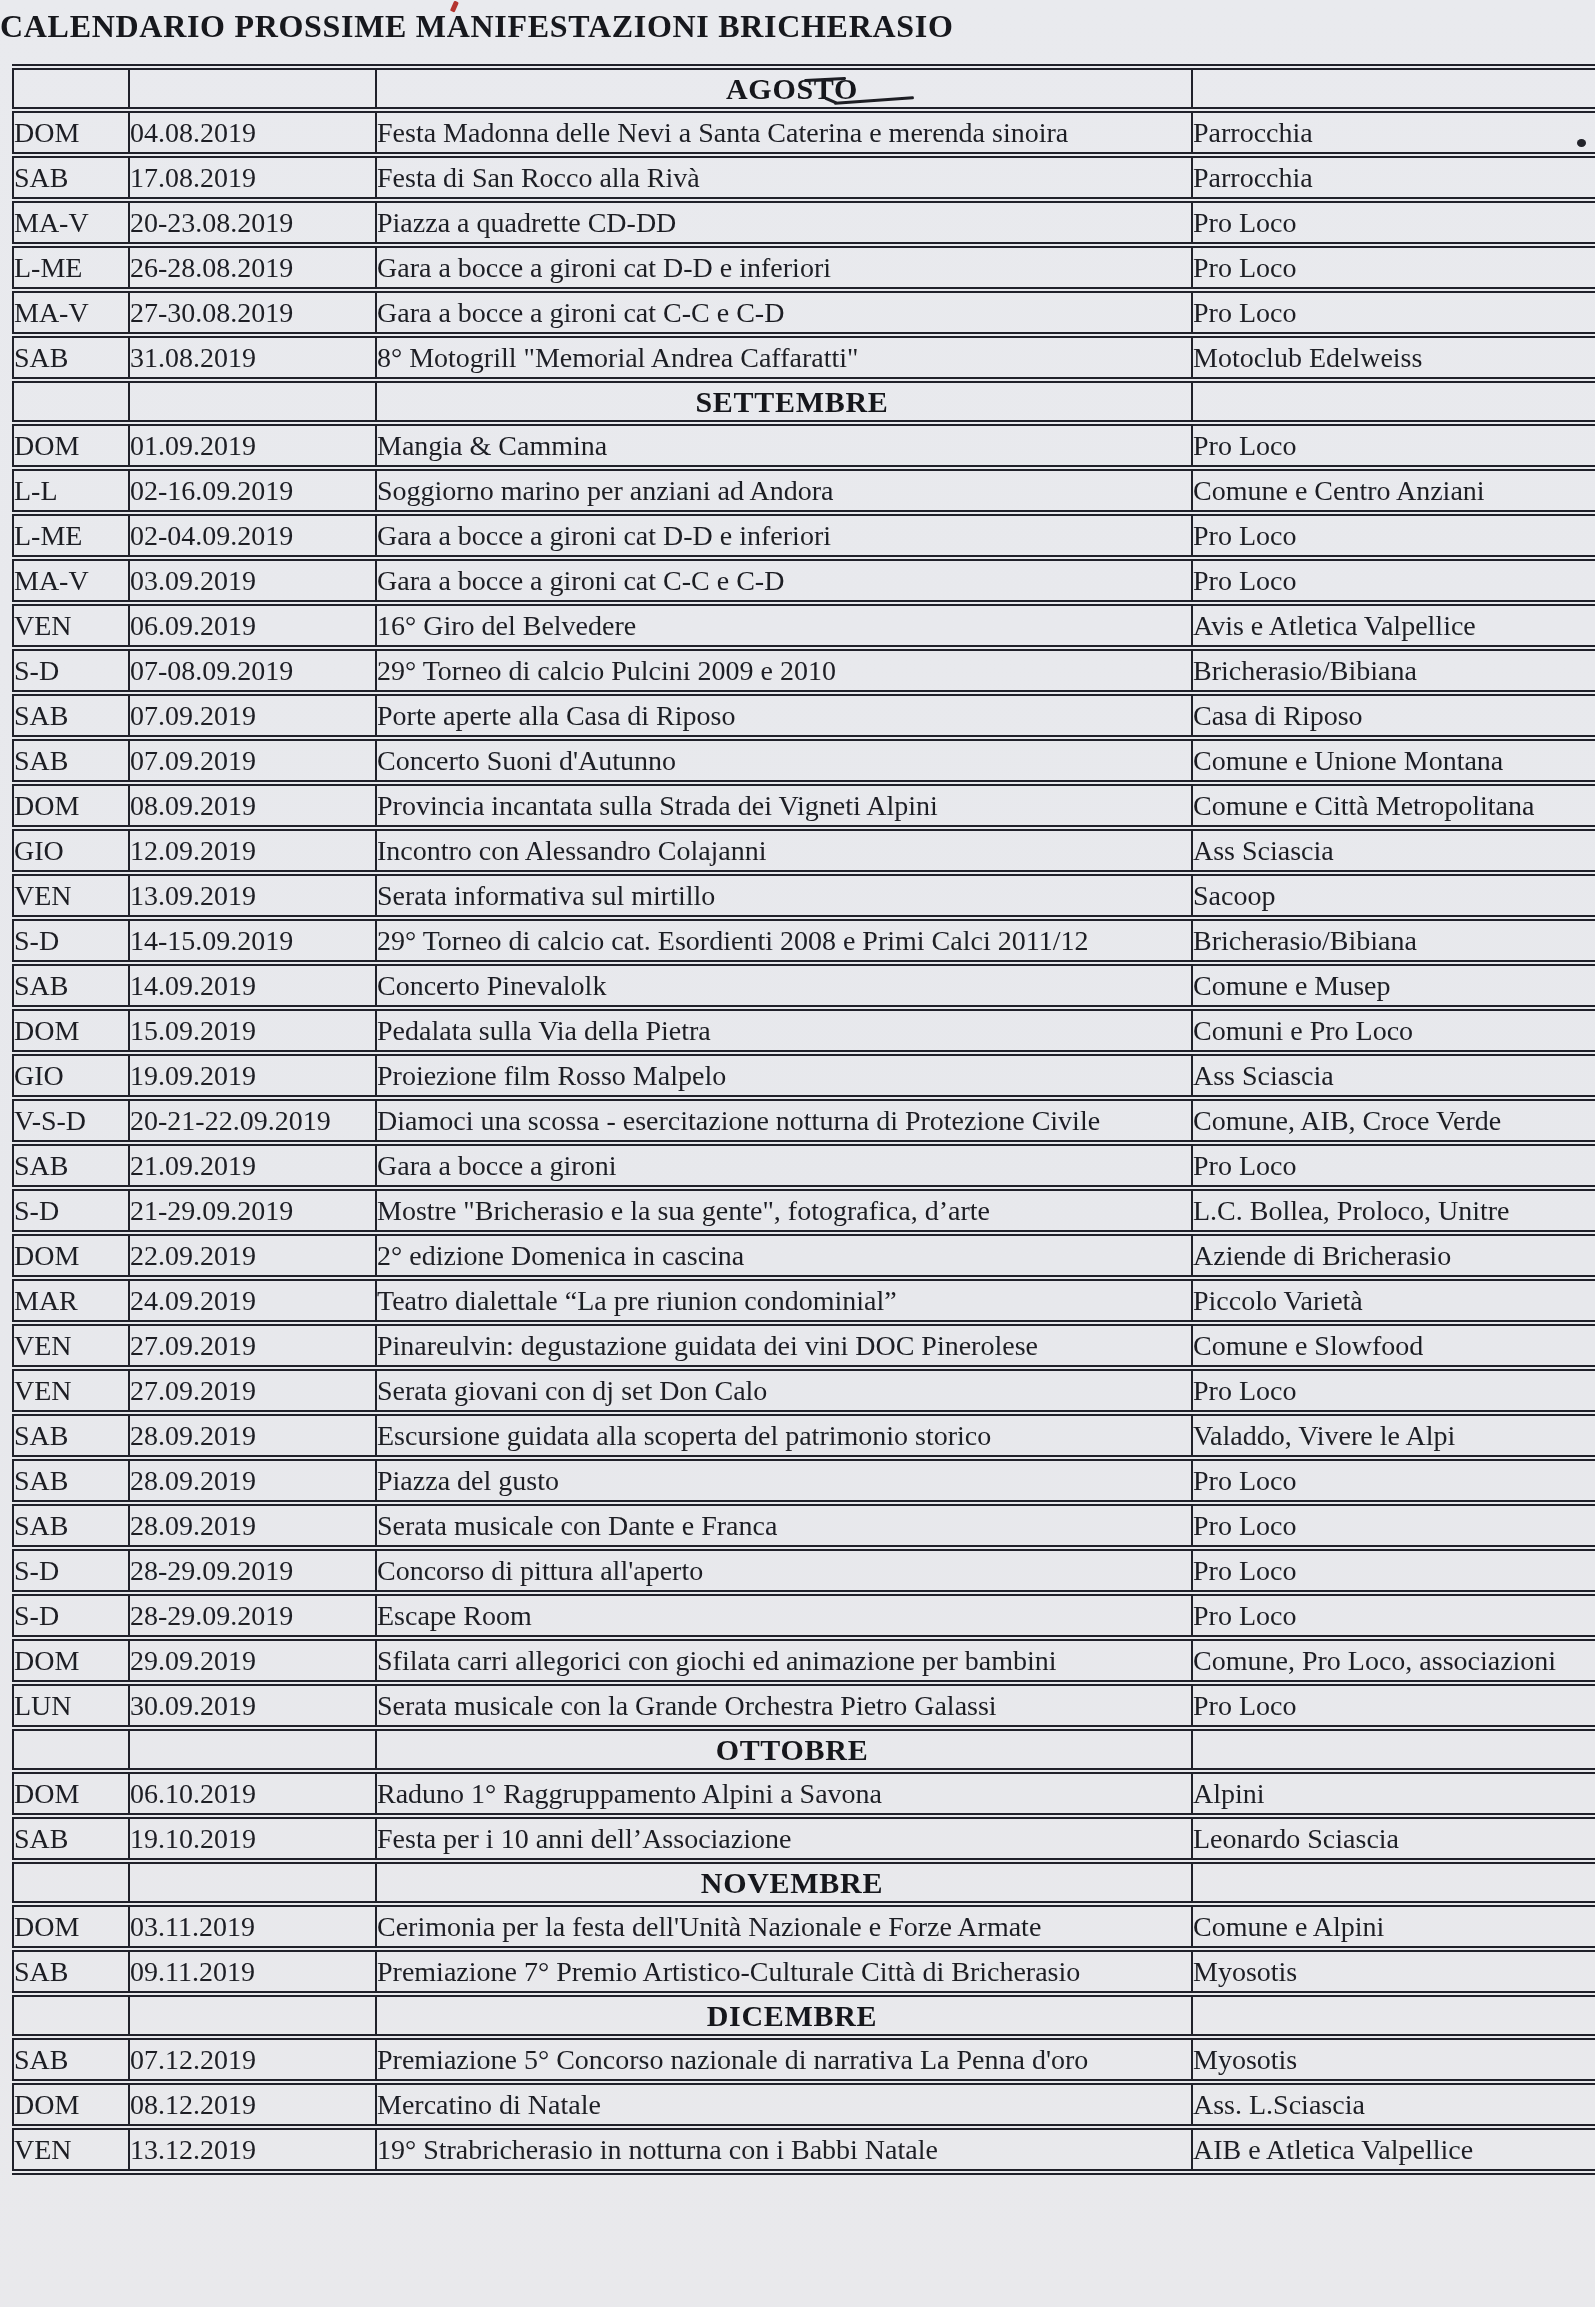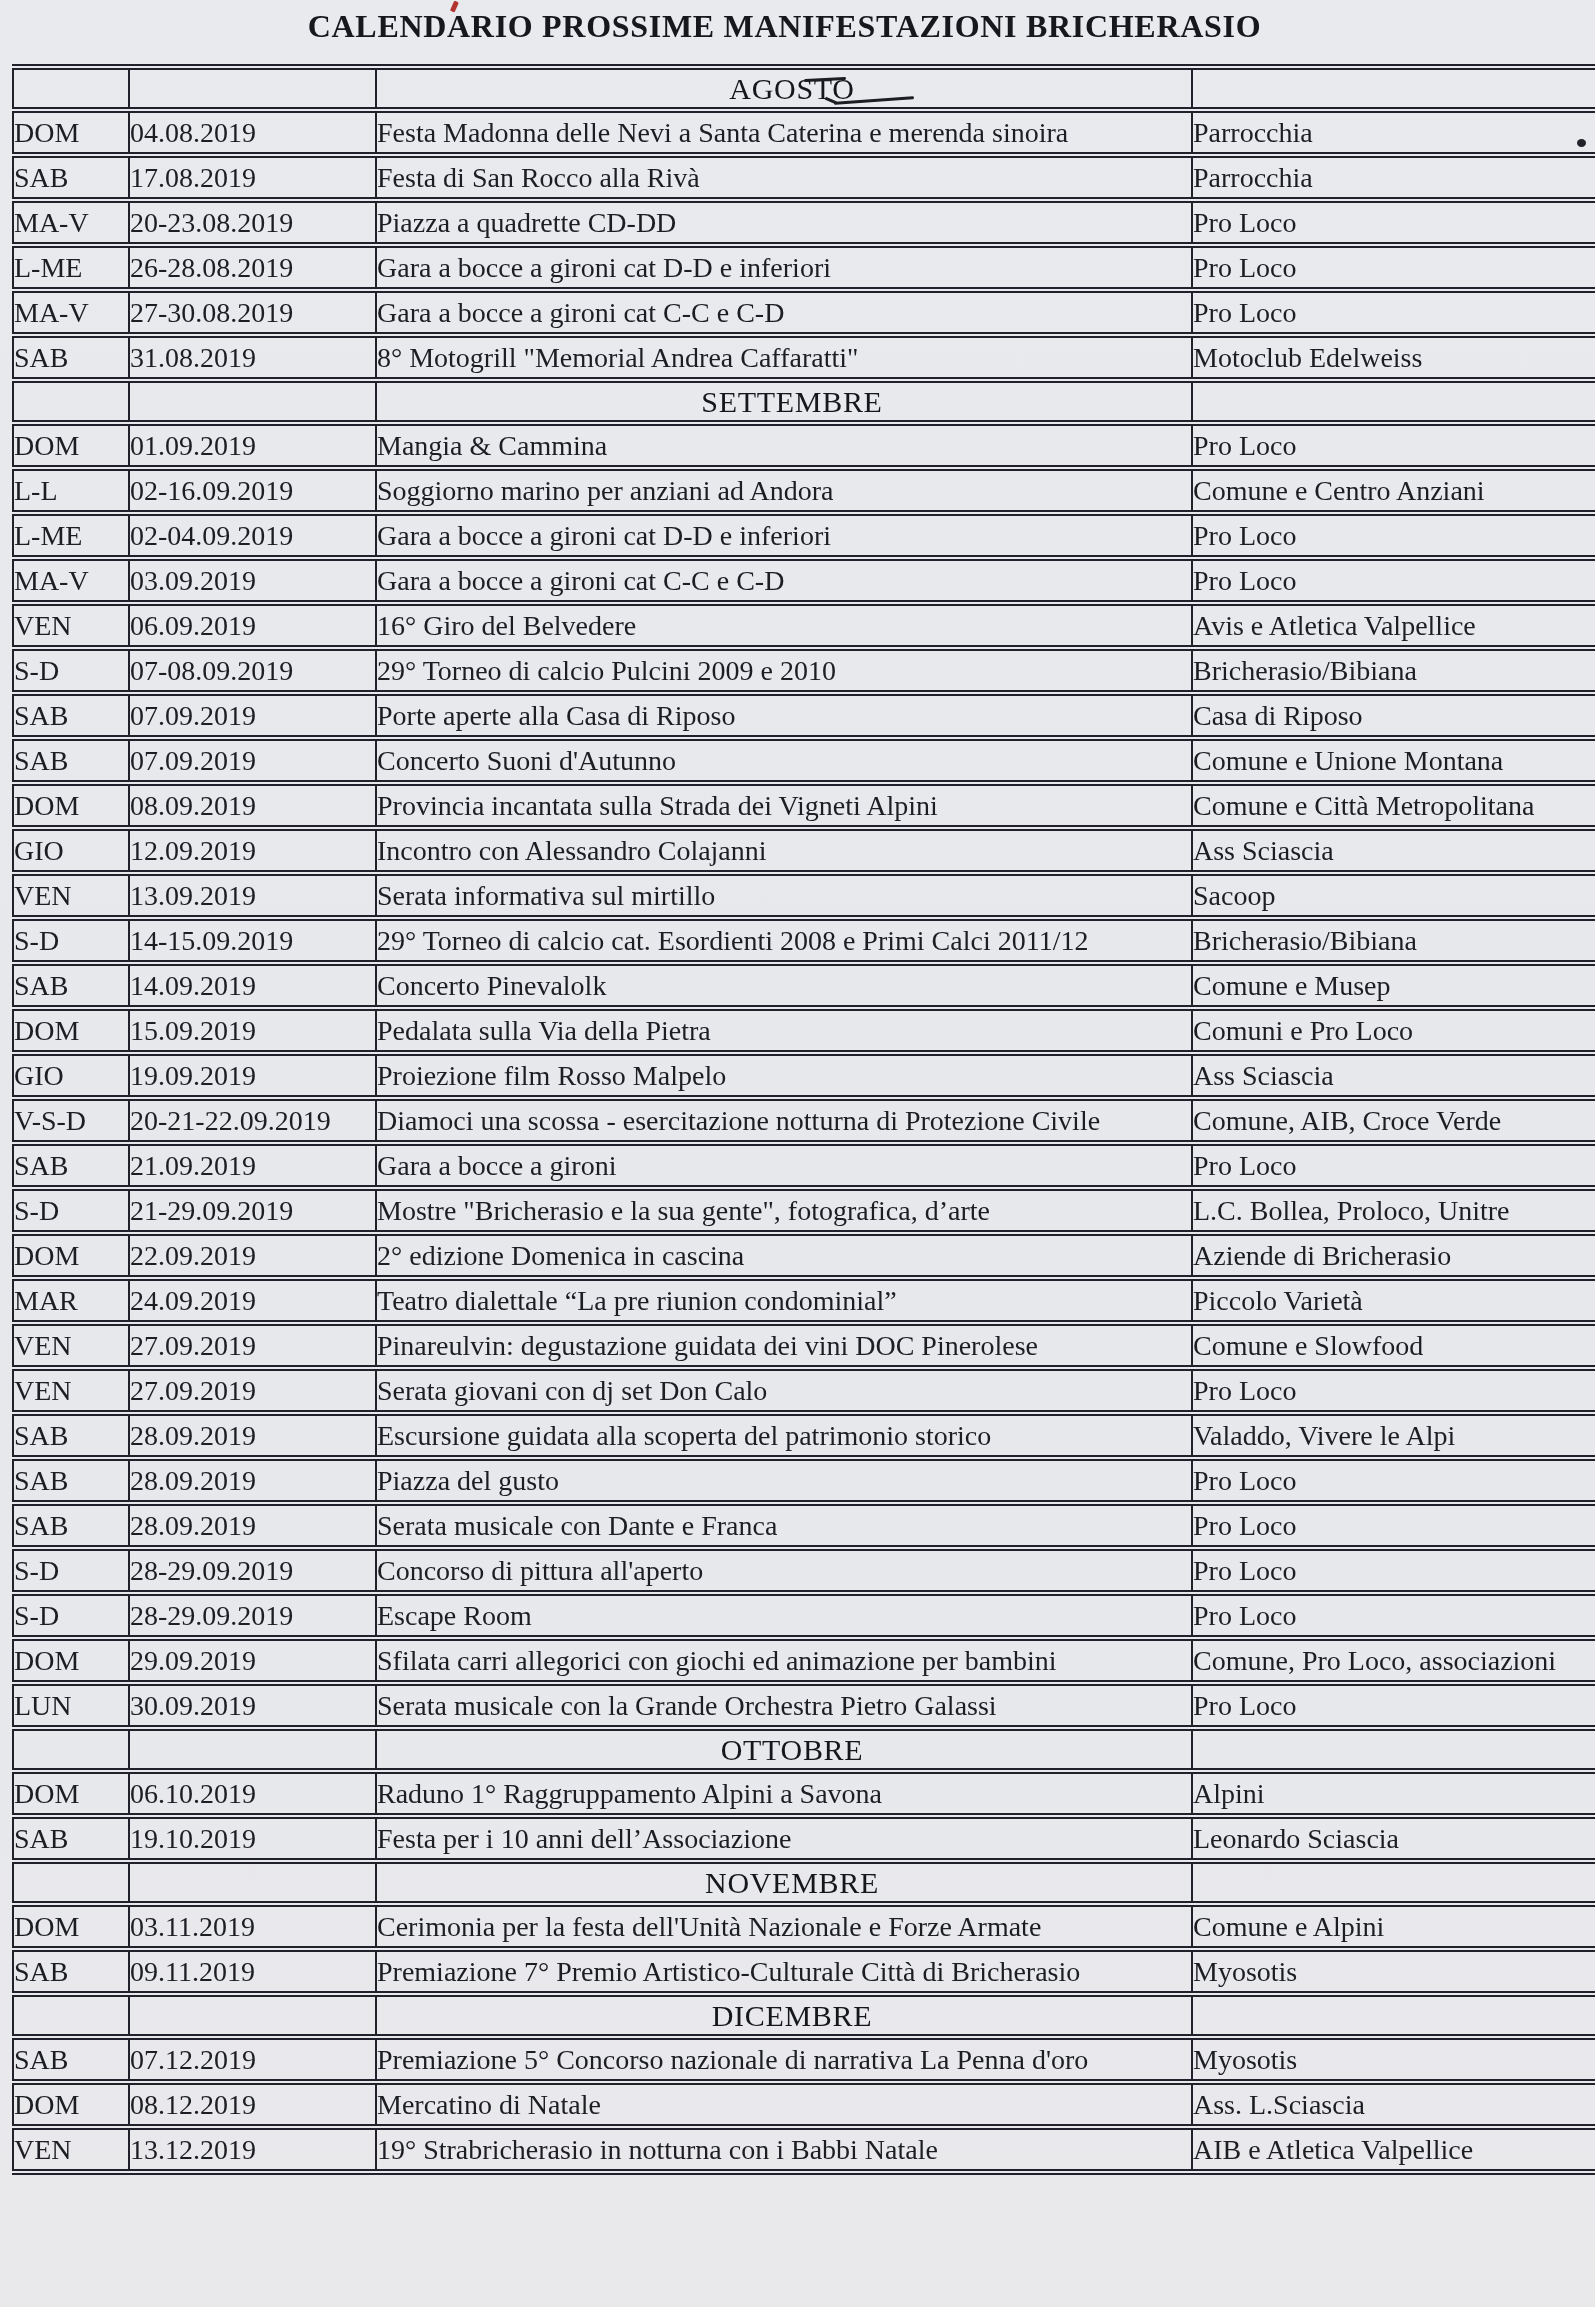--- a/index.html
+++ b/index.html
@@ -7,21 +7,21 @@
     width:1595px;height:2307px;
     background:linear-gradient(180deg,#e9eaee 0%,#e7e8ec 55%,#e9e9ec 100%);
     font-family:"Liberation Serif","DejaVu Serif",serif;
     color:#1d1e24;
     position:relative;
     overflow:hidden;
   }
   .page{position:absolute;inset:0;overflow:hidden;}
   .doc-title{
     position:absolute;top:8px;left:0;width:1569px;
-    text-align:center;font-weight:bold;font-size:32px;letter-spacing:0.7px;
+    text-align:left;font-weight:bold;font-size:32px;letter-spacing:0.7px;
     color:#17181d;
   }
   table.cal{
     position:absolute;left:12px;top:64px;
     width:1595px;border-collapse:collapse;table-layout:fixed;
   }
   table.cal td{
     border-top:6px double #20212a;
     border-left:2px solid #20212a;
     vertical-align:middle;
@@ -31,21 +31,21 @@
     background:transparent;
   }
   table.cal tr.last td{border-bottom:6px double #20212a;}
   td.c-day{text-align:left;}
   td.c-date{padding-left:17px;}
   td.c-event{padding-left:14.5px;}
   td.c-org{padding-left:14.5px;border-right:none;}
   tr.month-row{height:43px;}
   tr.data-row{height:45px;}
   tr.month-row td.c-event{
-    text-align:center;font-weight:normal;font-size:30px;letter-spacing:0.7px;
+    text-align:center;font-weight:bold;font-size:30px;letter-spacing:0.7px;
     color:#16171c;
     padding-left:16px;
   }
   
   .ink-dot{
     position:absolute;left:1577px;top:139px;width:8.6px;height:8px;
     background:#23242b;border-radius:50%;
   }
   .red-speck{
     position:absolute;left:452px;top:1.3px;width:4.6px;height:10.5px;

